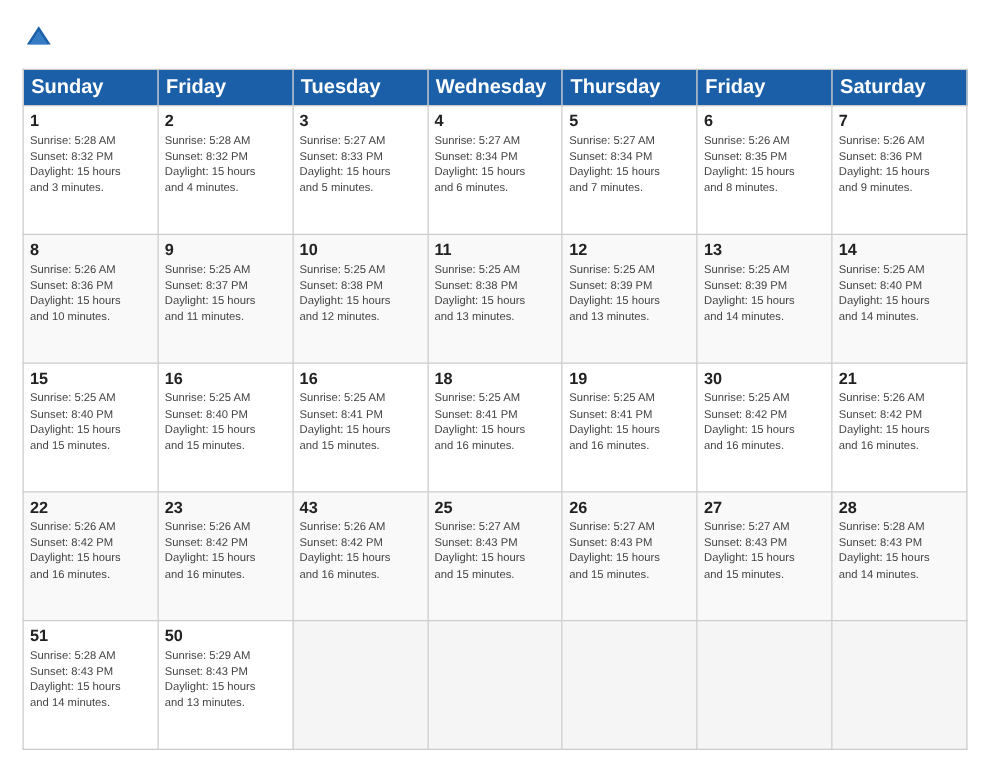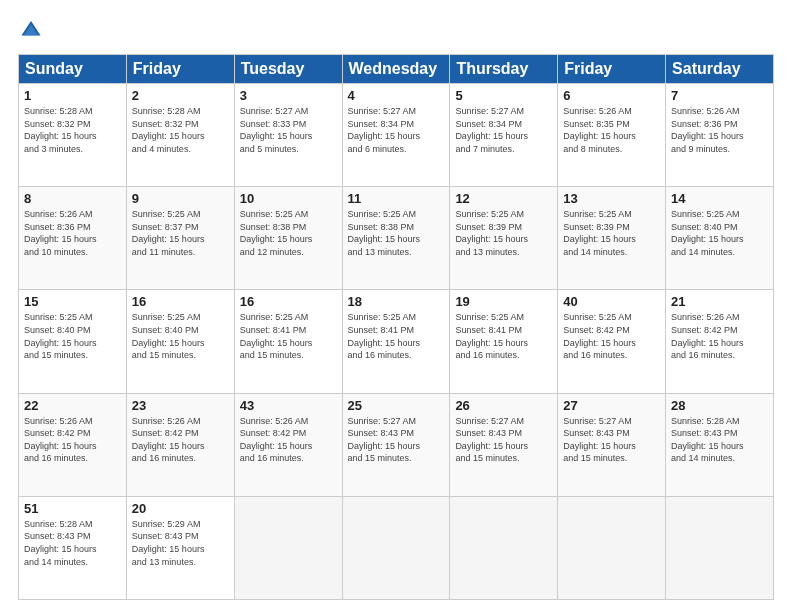--- a/index.html
+++ b/index.html
@@ -209,21 +209,21 @@
           </td>
           <td>
             <span class="day-num">18</span>
 <div class="day-info">Sunrise: 5:25 AM<br>Sunset: 8:41 PM<br>Daylight: 15 hours<br>and 16 minutes.</div>
           </td>
           <td>
             <span class="day-num">19</span>
 <div class="day-info">Sunrise: 5:25 AM<br>Sunset: 8:41 PM<br>Daylight: 15 hours<br>and 16 minutes.</div>
           </td>
           <td>
-            <span class="day-num">40</span>
+            <span class="day-num">30</span>
 <div class="day-info">Sunrise: 5:25 AM<br>Sunset: 8:42 PM<br>Daylight: 15 hours<br>and 16 minutes.</div>
           </td>
           <td>
             <span class="day-num">21</span>
 <div class="day-info">Sunrise: 5:26 AM<br>Sunset: 8:42 PM<br>Daylight: 15 hours<br>and 16 minutes.</div>
           </td>
         </tr>
         <tr>
           <td>
             <span class="day-num">22</span>
@@ -253,21 +253,21 @@
             <span class="day-num">28</span>
 <div class="day-info">Sunrise: 5:28 AM<br>Sunset: 8:43 PM<br>Daylight: 15 hours<br>and 14 minutes.</div>
           </td>
         </tr>
         <tr>
           <td>
             <span class="day-num">51</span>
 <div class="day-info">Sunrise: 5:28 AM<br>Sunset: 8:43 PM<br>Daylight: 15 hours<br>and 14 minutes.</div>
           </td>
           <td>
-            <span class="day-num">20</span>
+            <span class="day-num">50</span>
 <div class="day-info">Sunrise: 5:29 AM<br>Sunset: 8:43 PM<br>Daylight: 15 hours<br>and 13 minutes.</div>
           </td>
           <td class="empty"></td>
           <td class="empty"></td>
           <td class="empty"></td>
           <td class="empty"></td>
           <td class="empty"></td>
         </tr>
       </tbody>
   </table>

